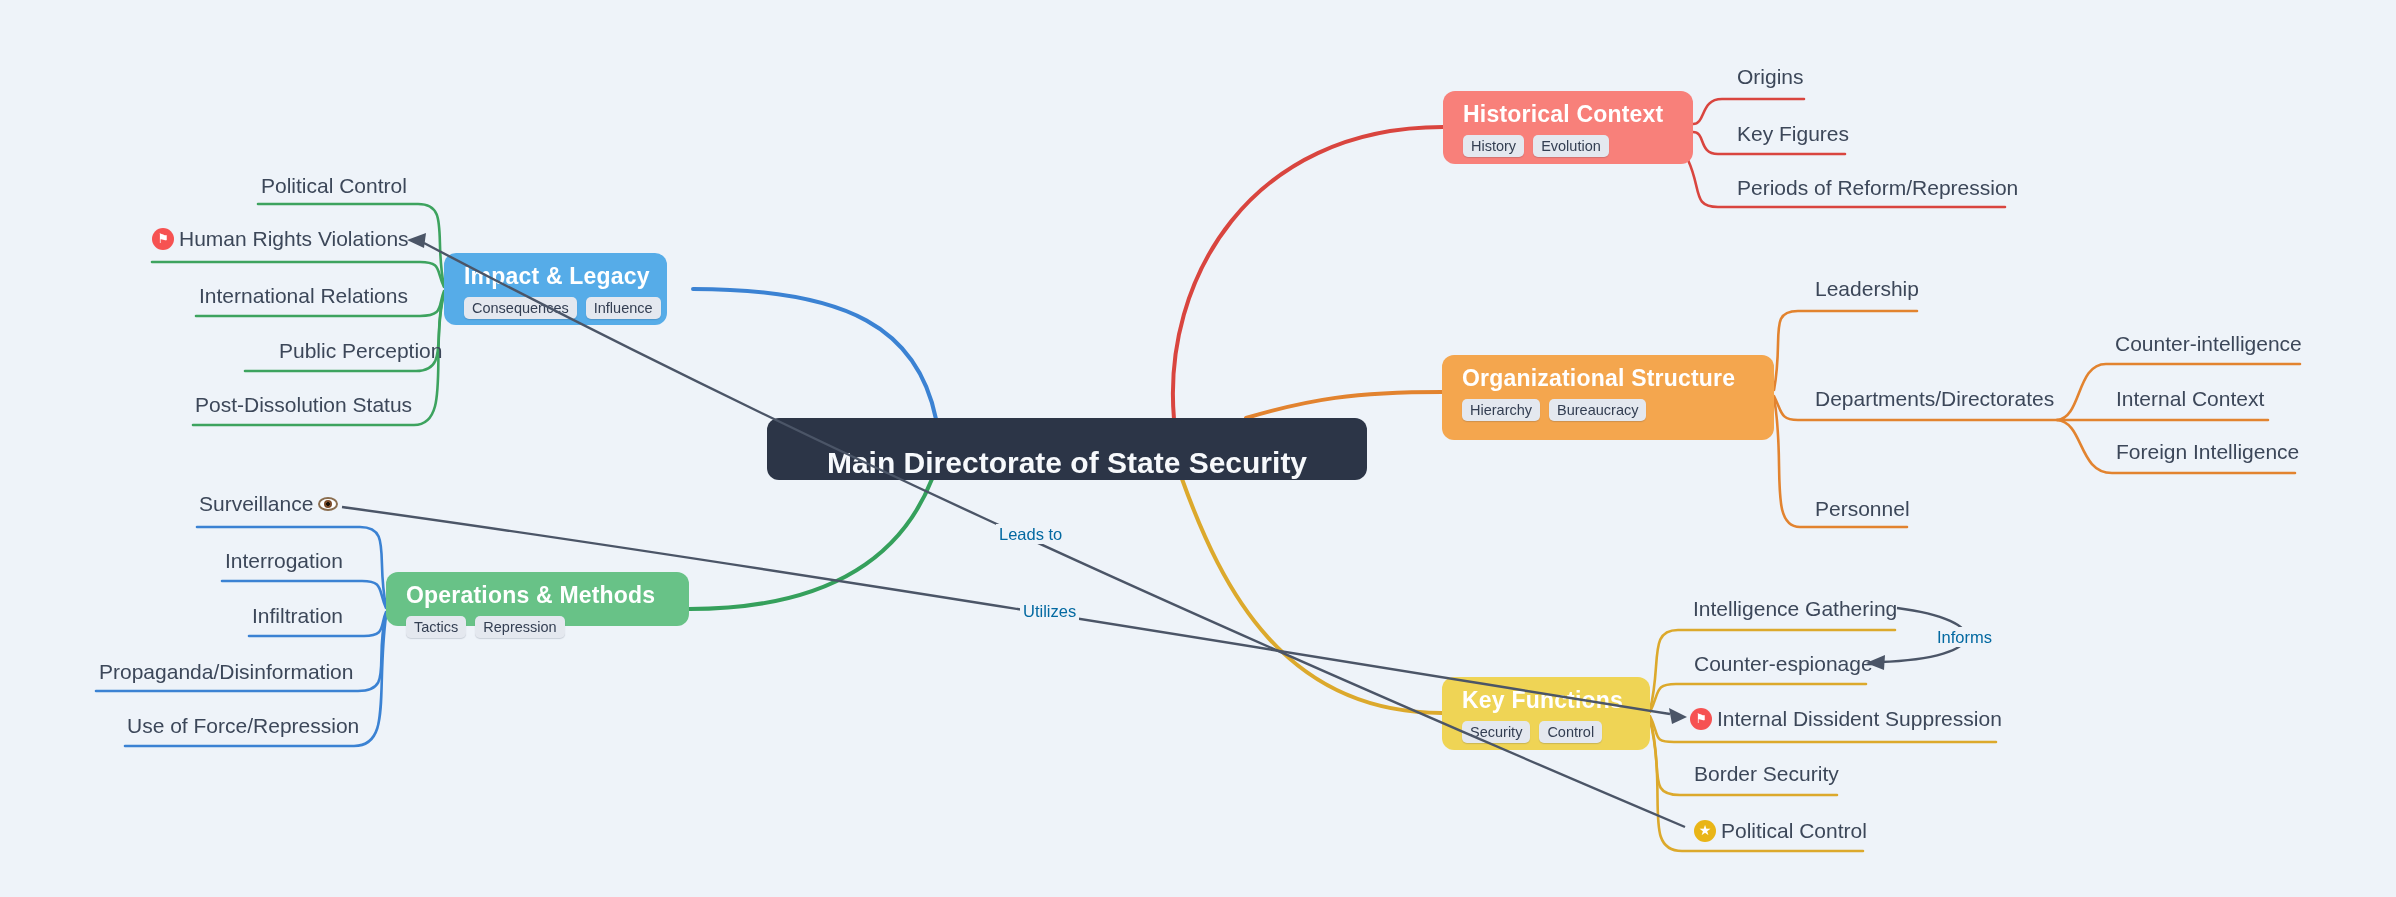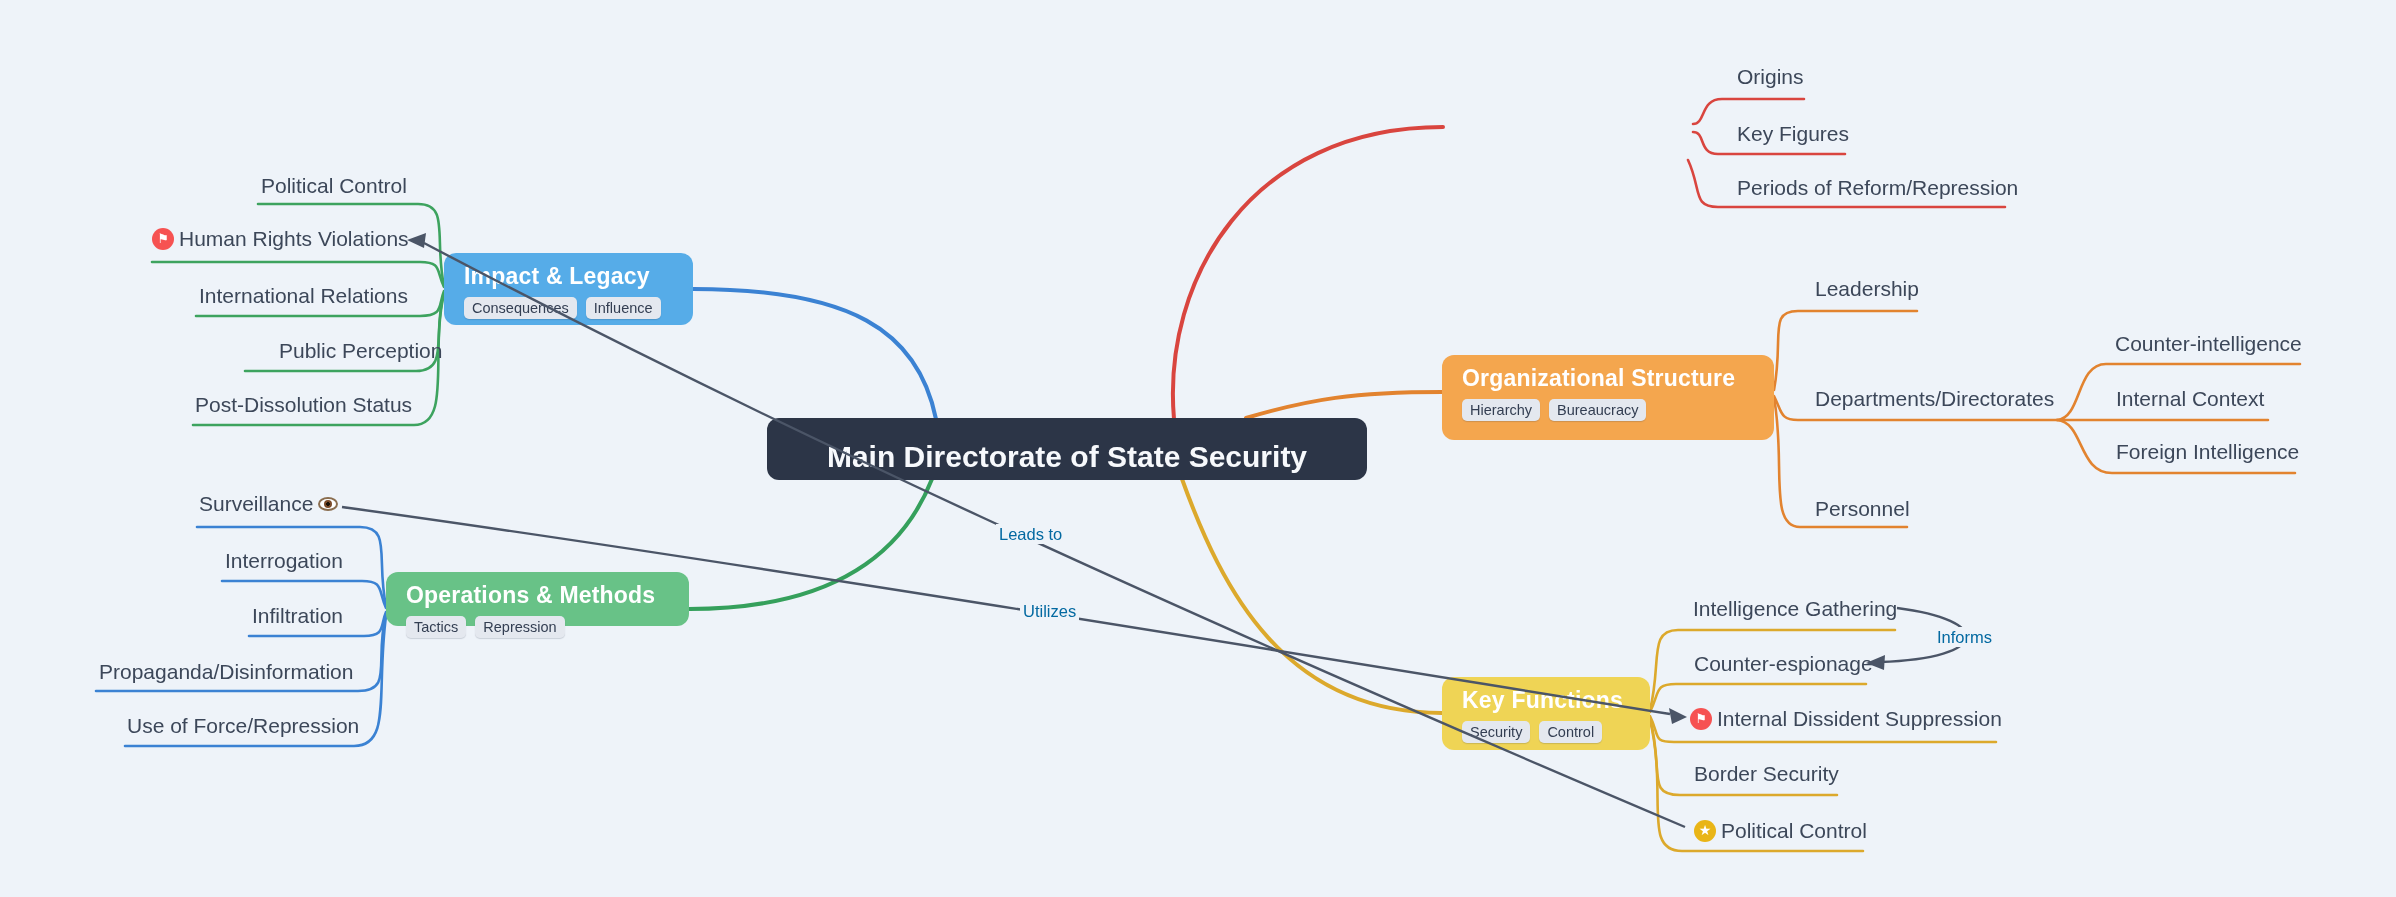--- a/index.html
+++ b/index.html
@@ -7,21 +7,21 @@
           font-family:"Liberation Sans",sans-serif;background:#eef3f9;}
   svg.layer{position:absolute;left:0;top:0;pointer-events:none;}
   #links{z-index:1;}
   #crosslinks{z-index:3;}
   .node{position:absolute;z-index:2;border-radius:12px;color:#fff;
         box-sizing:border-box;padding:10px 18px 0 20px;cursor:pointer;}
   .node .ntitle{font-size:23px;font-weight:bold;letter-spacing:.2px;white-space:nowrap;}
   .node .tags{display:flex;gap:9px;margin-top:7px;}
   .tag{background:#e4e8ef;color:#333e52;font-size:14.5px;line-height:22px;
        padding:0 8px;border-radius:5px;box-shadow:0 1px 1px rgba(40,50,70,.18);white-space:nowrap;}
-  #root-node{background:#2c3547;text-align:center;padding:8px;}
+  #root-node{background:#2c3547;text-align:center;padding:14px;}
   #root-node .rtitle{font-size:30px;font-weight:bold;line-height:62px;color:#f7f9fc;white-space:nowrap;}
   .leaf{position:absolute;z-index:2;font-size:21px;line-height:25px;color:#3c4759;
         white-space:nowrap;display:flex;align-items:center;gap:5px;cursor:pointer;}
   .badge{width:22px;height:22px;border-radius:50%;display:inline-flex;align-items:center;
          justify-content:center;color:#fff;flex:0 0 auto;}
   .badge-flag{background:#f65252;font-size:13px;}
   .badge-star{background:#e9b517;font-size:14px;}
   .eye{position:relative;width:20px;height:14px;background:#fff;border:2px solid #8a6d4f;
        border-radius:50% 50%;box-sizing:border-box;flex:0 0 auto;}
   .eye::after{content:"";position:absolute;left:4px;top:1px;width:8px;height:8px;border-radius:50%;
@@ -80,20 +80,27 @@
         <path d="M 444 293 C 432 334, 450 371, 416 371 L 245 371"></path>
         <path d="M 444 294 C 430 352, 452 425, 414 425 L 193 425"></path>
       </g>
     </g>
   </svg>
 
   <div id="root-node" class="node" style="left:767px;top:418px;width:600px;height:62px;">
     <div class="rtitle">Main Directorate of State Security</div>
   </div>
 
+  <div class="node" style="left:1443px;top:91px;width:250px;height:73px;background:#f8807a;">
+    <div class="ntitle">Historical Context</div>
+    <div class="tags">
+      <span class="tag">History</span>
+      <span class="tag">Evolution</span>
+    </div>
+  </div>
 
   <div class="node" style="left:1442px;top:355px;width:332px;height:85px;background:#f4a64e;">
     <div class="ntitle">Organizational Structure</div>
     <div class="tags">
       <span class="tag">Hierarchy</span>
       <span class="tag">Bureaucracy</span>
     </div>
   </div>
 
   <div class="node" style="left:1442px;top:677px;width:208px;height:73px;background:#efd455;">
@@ -105,21 +112,21 @@
   </div>
 
   <div class="node" style="left:386px;top:572px;width:303px;height:54px;background:#68c287;">
     <div class="ntitle">Operations &amp; Methods</div>
     <div class="tags">
       <span class="tag">Tactics</span>
       <span class="tag">Repression</span>
     </div>
   </div>
 
-  <div class="node" style="left:444px;top:253px;width:249px;height:72px;background:#56ace8;">
+  <div class="node" style="left:444px;top:253px;width:223px;height:72px;background:#56ace8;">
     <div class="ntitle">Impact &amp; Legacy</div>
     <div class="tags">
       <span class="tag">Consequences</span>
       <span class="tag">Influence</span>
     </div>
   </div>
 
   <div class="leaf" style="left:1737px;top:64px;">
     <span>Origins</span>
     </div>

